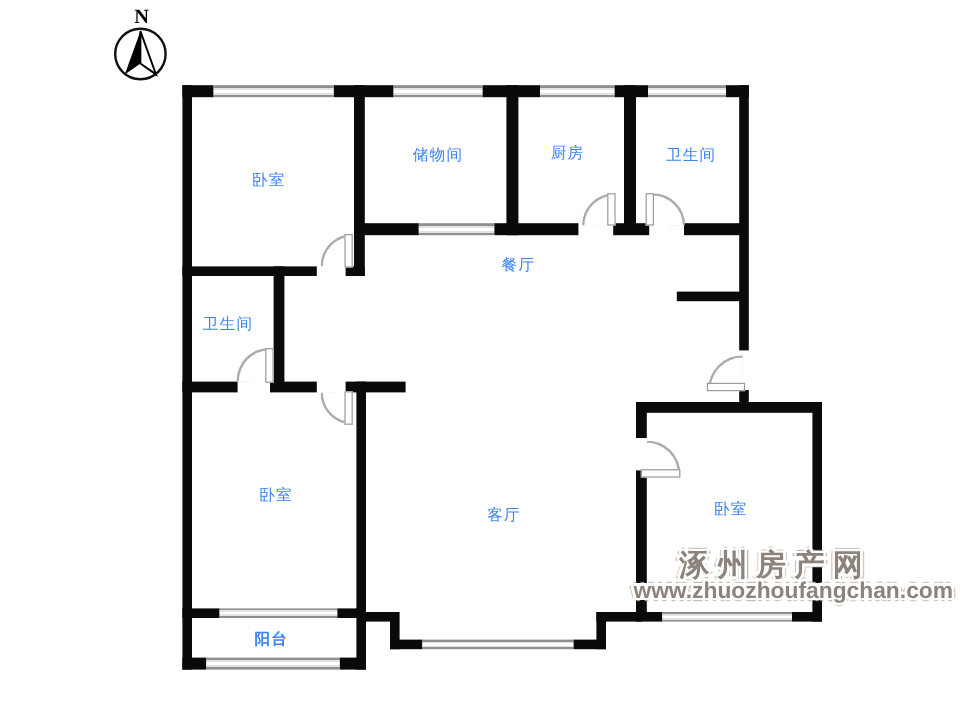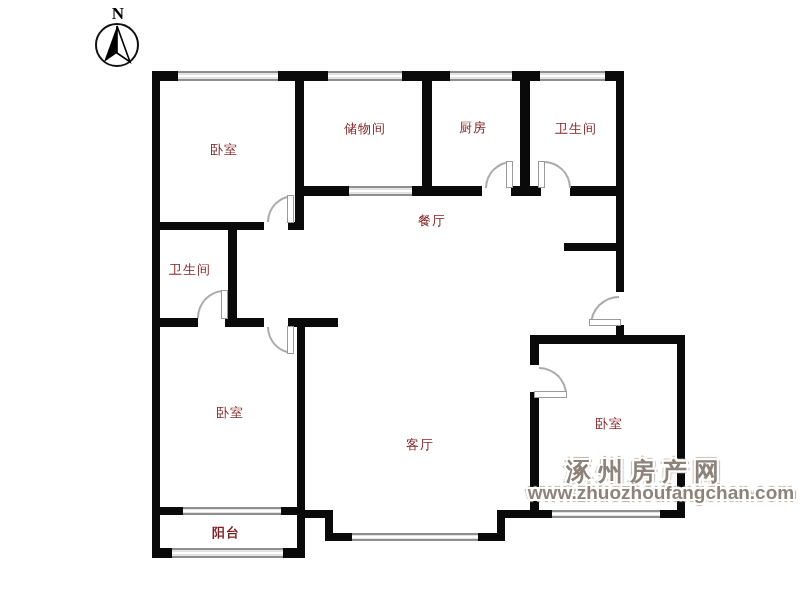--- a/index.html
+++ b/index.html
@@ -12,21 +12,21 @@
     position:absolute;
     background:linear-gradient(to bottom,#8f8f8f 0 20%,#e3e3e3 20% 38%,#ffffff 38% 62%,#e3e3e3 62% 80%,#8f8f8f 80% 100%);
   }
   .arc{position:absolute;box-sizing:border-box;}
   .arc.tl{border-top:2px solid #ababab;border-left:2px solid #ababab;border-top-left-radius:100% 100%;}
   .arc.tr{border-top:2px solid #ababab;border-right:2px solid #ababab;border-top-right-radius:100% 100%;}
   .arc.bl{border-bottom:2px solid #ababab;border-left:2px solid #ababab;border-bottom-left-radius:100% 100%;}
   .panel{position:absolute;background:#ffffff;border:1.5px solid #9a9a9a;box-sizing:border-box;}
   .room-label{
     position:absolute;transform:translate(-50%,-50%);
-    font-size:13px;color:#7f1d1d;white-space:nowrap;letter-spacing:1px;
+    font-size:13px;color:#3b82f6;white-space:nowrap;letter-spacing:1px;
   }
   .compass{position:absolute;left:90px;top:4px;width:56px;height:70px;}
   .compass .n{
     position:absolute;left:0;top:0;width:56px;text-align:center;
     font-family:"Liberation Serif","DejaVu Serif",serif;
     font-weight:bold;font-size:17px;color:#000;
   }
   .compass .circle{
     position:absolute;left:5px;top:19px;width:44px;height:44px;
     border:2.5px solid #111;border-radius:50%;box-sizing:border-box;
@@ -134,20 +134,20 @@
   <div class="arc tr" style="left:539px;top:367px;width:28px;height:28px;"></div>
   <div class="panel" style="left:534px;top:391px;width:33px;height:7px;"></div>
 
   <div class="room-label" style="left:224px;top:150px;">卧室</div>
   <div class="room-label" style="left:365px;top:129px;">储物间</div>
   <div class="room-label" style="left:473px;top:128px;">厨房</div>
   <div class="room-label" style="left:576px;top:129px;">卫生间</div>
   <div class="room-label" style="left:432px;top:221px;">餐厅</div>
   <div class="room-label" style="left:190px;top:270px;">卫生间</div>
   <div class="room-label" style="left:230px;top:413px;">卧室</div>
-  <div class="room-label" style="left:420px;top:429px;margin-top:16px;">客厅</div>
+  <div class="room-label" style="left:420px;top:429px;">客厅</div>
   <div class="room-label" style="left:609px;top:424px;">卧室</div>
   <div class="room-label" style="left:226px;top:533px;font-weight:bold;">阳台</div>
 
   <div class="watermark wm1">涿州房产网</div>
   <div class="watermark wm2">www.zhuozhoufangchan.com</div>
 
 </div>
 
 </body></html>

